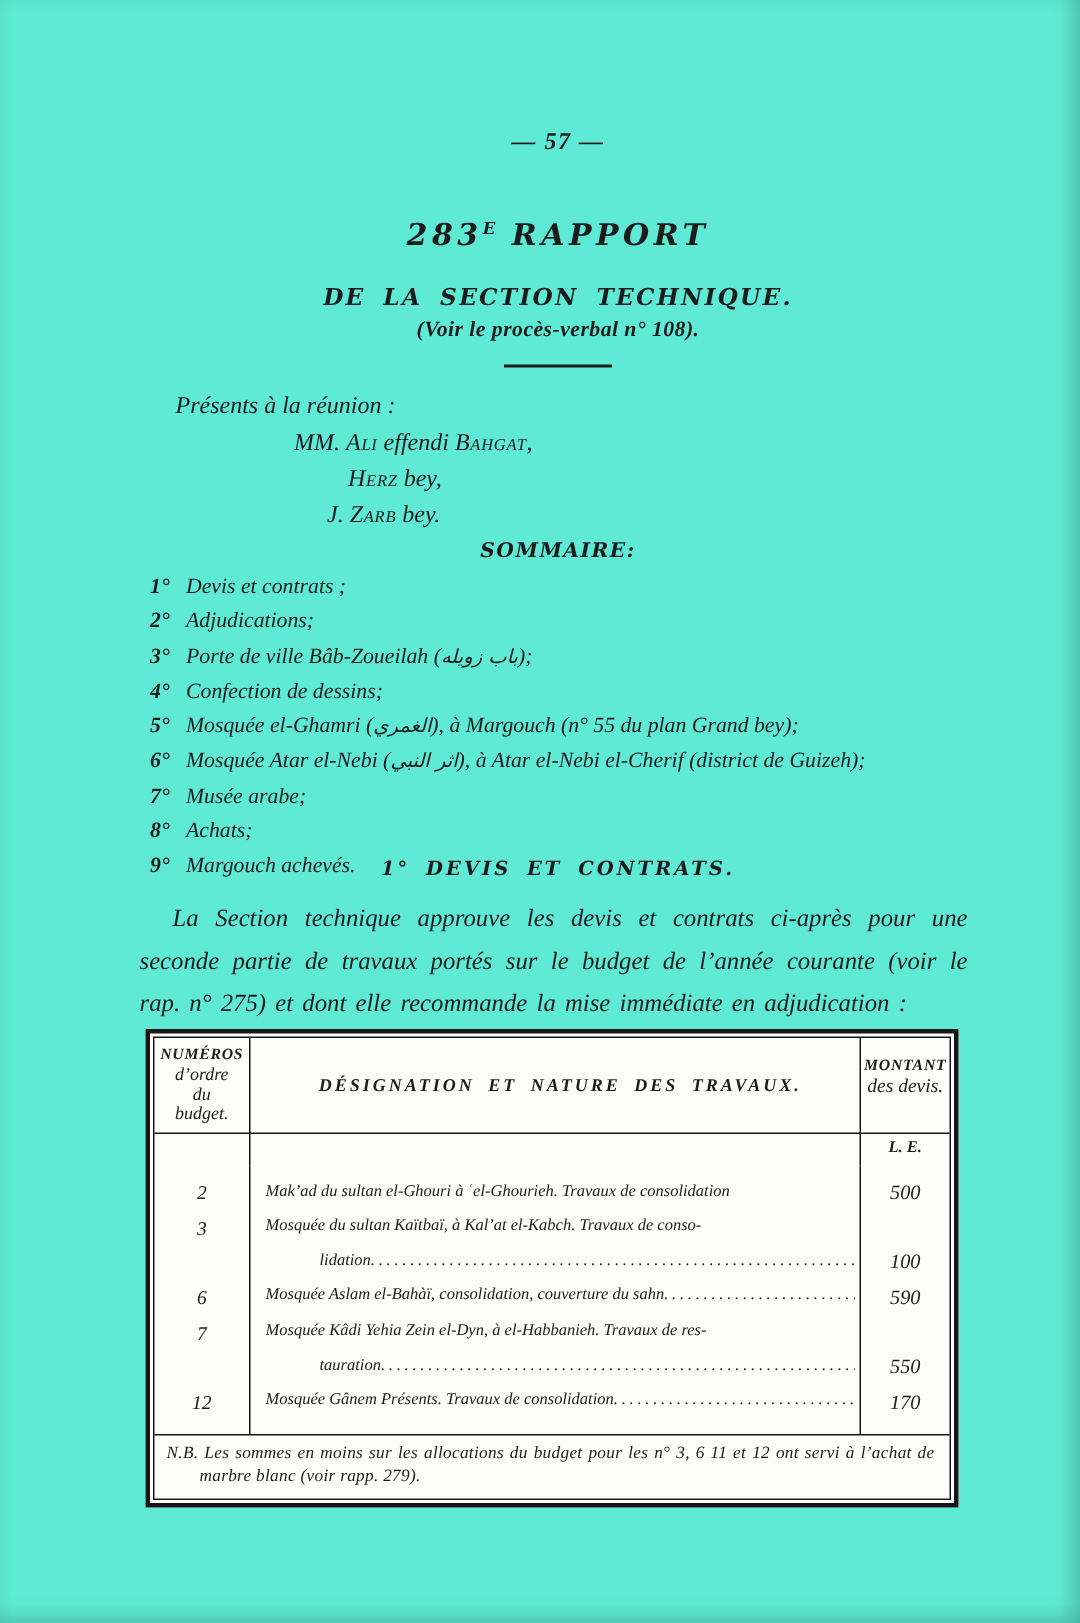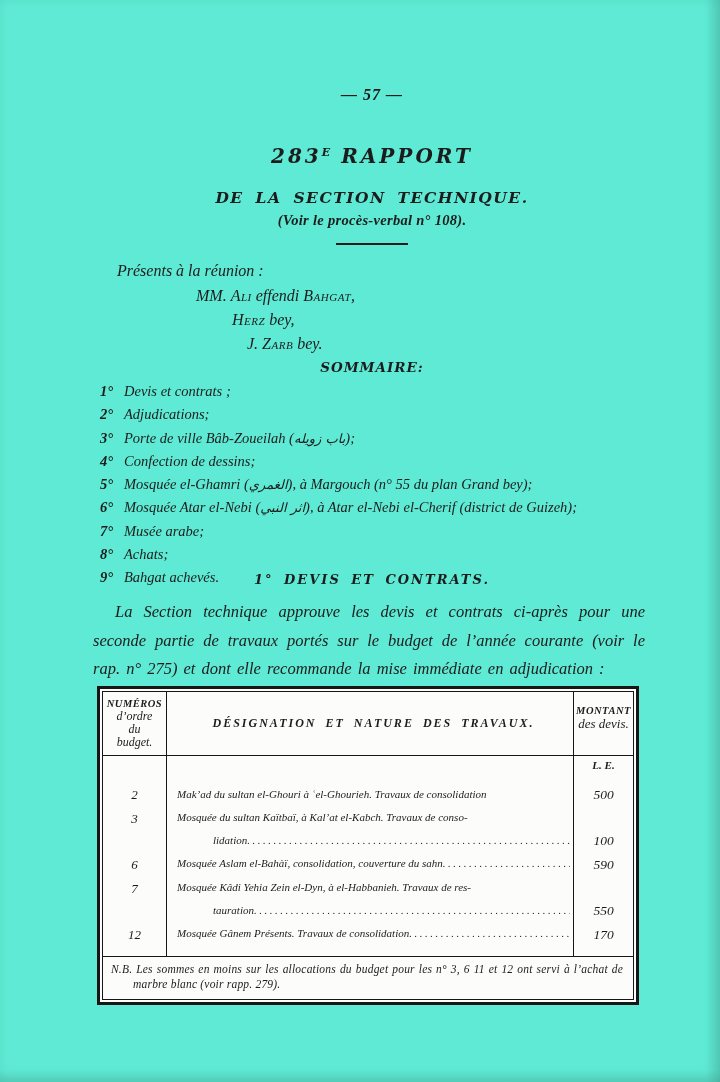--- a/index.html
+++ b/index.html
@@ -16,21 +16,21 @@
   .title{top:144px;font-size:20px;font-weight:bold;letter-spacing:3px;word-spacing:6px;font-family:"DejaVu Serif","Liberation Serif",serif;}
   .title sup{font-size:11px;letter-spacing:1px;vertical-align:7px;}
   .title .w{margin-left:10px;}
   .subtitle{top:188px;font-size:15.5px;font-weight:bold;letter-spacing:1.5px;word-spacing:5px;font-family:"DejaVu Serif","Liberation Serif",serif;}
   .reference{top:212px;font-size:14.5px;font-weight:600;letter-spacing:.3px;}
   .rule{top:243px;left:336px;width:72px;height:2px;background:#1c1c1c;}
   .att-intro{left:117px;top:262px;font-size:16px;}
   .att-line{font-size:16px;}
   .att1{left:196px;top:287px;}
   .att2{left:232px;top:311px;}
-  .att3{left:247px;top:335px;}
+  .att3{left:218px;top:335px;}
   .sc{font-variant:small-caps;letter-spacing:.5px;}
   .som-title{top:359px;font-size:13.5px;font-weight:bold;letter-spacing:1px;font-family:"DejaVu Serif","Liberation Serif",serif;}
   .sommaire{left:100px;top:380px;width:560px;}
   .som-item{line-height:22.3px;font-size:14.5px;white-space:nowrap;}
   .som-num{display:inline-block;min-width:24px;font-weight:600;}
   .ar{font-family:"DejaVu Sans",sans-serif;font-size:13px;}
   .sec-heading{top:572px;font-size:13px;font-weight:bold;letter-spacing:2px;word-spacing:4px;font-family:"DejaVu Serif","Liberation Serif",serif;}
   .para{left:93px;top:598px;width:552px;margin:0;font-size:16.5px;line-height:28.5px;text-align:justify;text-indent:22px;word-spacing:2px;}
 
   
@@ -90,21 +90,21 @@
 
   <div class="abs sommaire">
     <div class="som-item"><span class="som-num">1°</span><span>Devis et contrats ;</span><span class="ar"></span><span></span></div>
     <div class="som-item"><span class="som-num">2°</span><span>Adjudications;</span><span class="ar"></span><span></span></div>
     <div class="som-item"><span class="som-num">3°</span><span>Porte de ville Bâb-Zoueilah (</span><span class="ar">باب زويله</span><span>);</span></div>
     <div class="som-item"><span class="som-num">4°</span><span>Confection de dessins;</span><span class="ar"></span><span></span></div>
     <div class="som-item"><span class="som-num">5°</span><span>Mosquée el-Ghamri (</span><span class="ar">الغمري</span><span>), à Margouch (n° 55 du plan Grand bey);</span></div>
     <div class="som-item"><span class="som-num">6°</span><span>Mosquée Atar el-Nebi (</span><span class="ar">اثر النبي</span><span>), à Atar el-Nebi el-Cherif (district de Guizeh);</span></div>
     <div class="som-item"><span class="som-num">7°</span><span>Musée arabe;</span><span class="ar"></span><span></span></div>
     <div class="som-item"><span class="som-num">8°</span><span>Achats;</span><span class="ar"></span><span></span></div>
-    <div class="som-item"><span class="som-num">9°</span><span>Bahgat achevés.</span><span class="ar"></span><span></span></div>
+    <div class="som-item"><span class="som-num">9°</span><span>Margouch achevés.</span><span class="ar"></span><span></span></div>
   </div>
 
   <div class="center-col sec-heading">1° DEVIS ET CONTRATS.</div>
 
   <p class="abs para">La Section technique approuve les devis et contrats ci-après pour une seconde partie de travaux portés sur le budget de l’année courante (voir le rap. n° 275) et dont elle recommande la mise immédiate en adjudication :</p>
 
   <div class="abs tbl">
     <div class="tbl-inner">
 
       <div class="t-row t-head">

